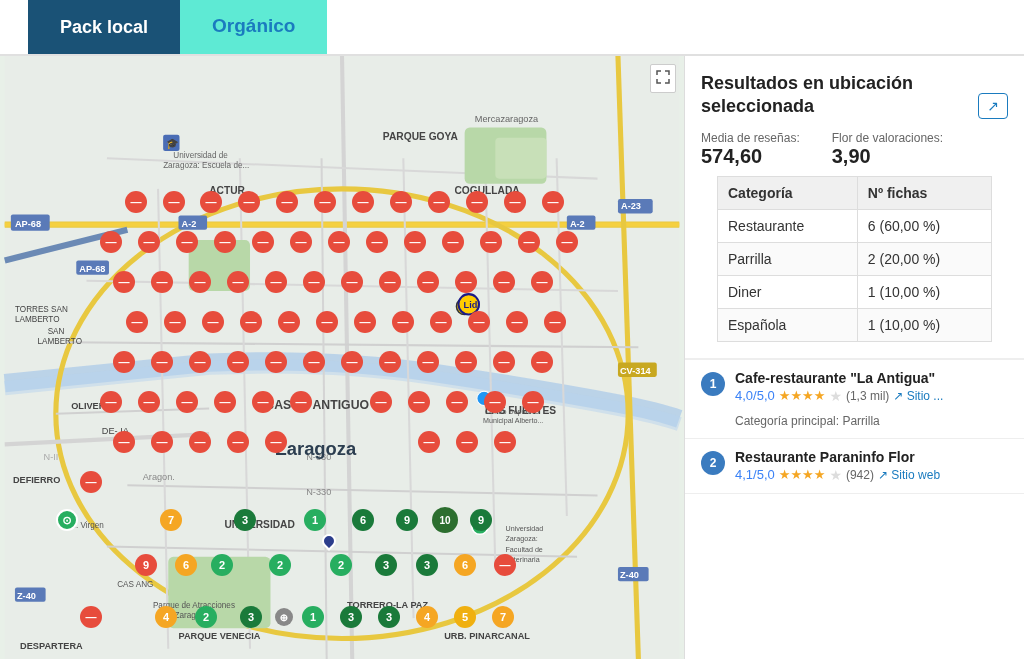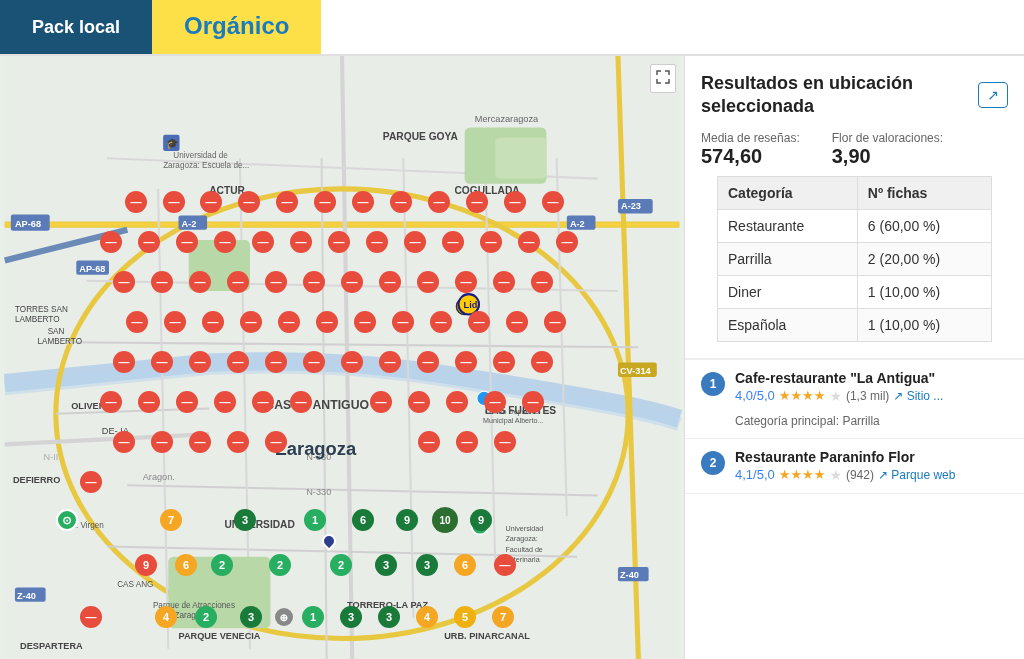--- a/index.html
+++ b/index.html
@@ -12,46 +12,47 @@
     .tab-pack-local {
       background: #1a5276;
       color: white;
       font-weight: bold;
       font-size: 18px;
       padding: 0 32px;
       display: flex;
       align-items: center;
       cursor: pointer;
       border: none;
+      margin-left: 28px;
     }
     .tab-organico {
-      background: #fde047;
+      background: #5eead4;
       color: #1a7bbf;
       font-weight: bold;
-      font-size: 24px;
+      font-size: 19px;
       padding: 0 32px;
       display: flex;
       align-items: center;
       cursor: pointer;
       border: none;
       border-bottom: 2px solid transparent;
     }
 
     
     .content { display: flex; flex: 1; overflow: hidden; }
 
     
     .map-area { flex: 1; position: relative; overflow: hidden; background: #e8f0e8; }
     .map-svg { width: 100%; height: 100%; }
 
     
     .right-panel { width: 340px; border-left: 1px solid #ddd; display: flex; flex-direction: column; background: white; overflow: hidden; }
 
     .results-header { padding: 16px 16px 8px 16px; border-bottom: 1px solid #eee; }
-    .results-title { font-size: 18px; font-weight: bold; color: #222; line-height: 1.3; display: flex; align-items: center; gap: 8px; }
+    .results-title { font-size: 18px; font-weight: bold; color: #222; line-height: 1.3; display: flex; align-items: flex-end; gap: 8px; }
     .results-title-text { flex: 1; }
     .trend-button { background: white; border: 1.5px solid #1a7bbf; border-radius: 4px; padding: 4px 8px; cursor: pointer; display: flex; align-items: center; }
     .trend-icon { color: #1a7bbf; font-size: 14px; }
 
     .stats-row { display: flex; gap: 32px; margin-top: 12px; margin-bottom: 4px; }
     .stat-label { font-size: 12px; color: #666; }
     .stat-value { font-size: 20px; font-weight: bold; color: #222; }
 
     
     .category-table { width: calc(100% - 32px); margin: 8px 16px 8px 16px; border-collapse: collapse; font-size: 14px; }
@@ -434,21 +435,21 @@
   </div>
             <div class="listing-item">
     <div class="listing-number" style="background:#3a7bbf">2</div>
     <div class="listing-content">
       <div class="listing-name">Restaurante Paraninfo Flor</div>
       <div class="listing-rating">
         <span class="rating-score">4,1/5,0</span>
         <span class="stars">★★★★</span>
                   <span style="color:#ddd;font-size:14px">★</span>
         <span class="review-count">(942)</span>
-        <a class="site-link">↗ Parque web</a>
+        <a class="site-link">↗ Sitio web</a>
       </div>
     </div>
   </div>
           </div>
       </div>
     </div>
   </div>
 </div>
 
 </body></html>

